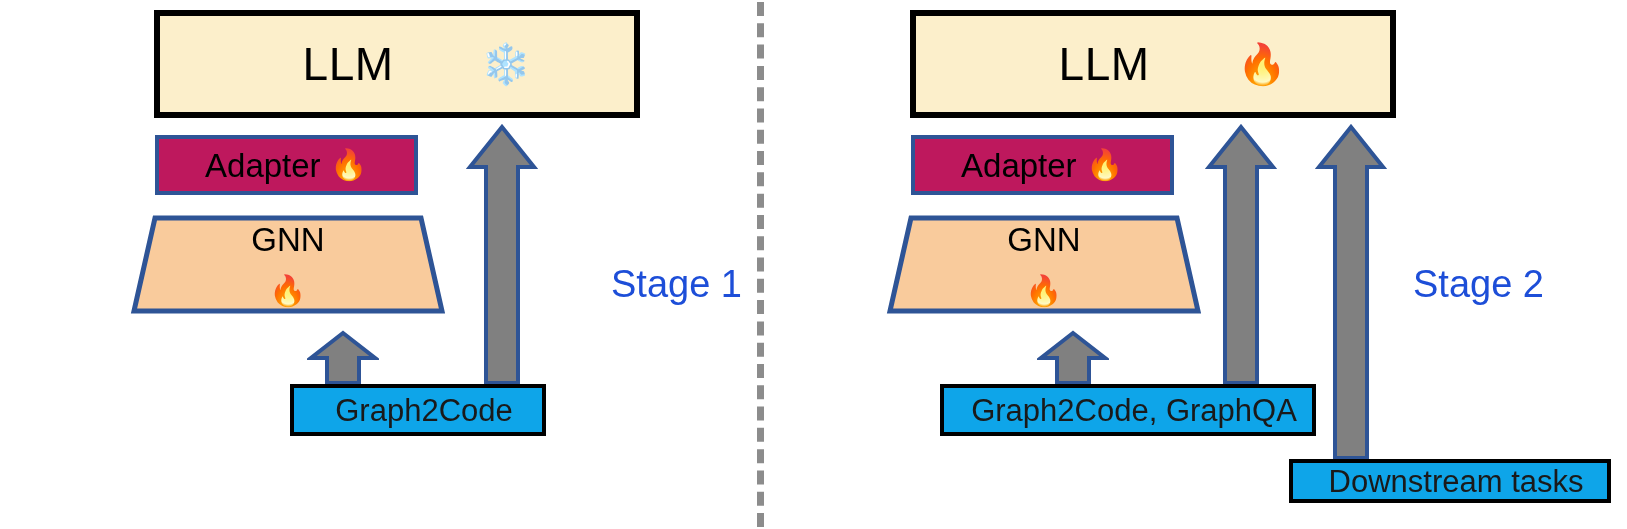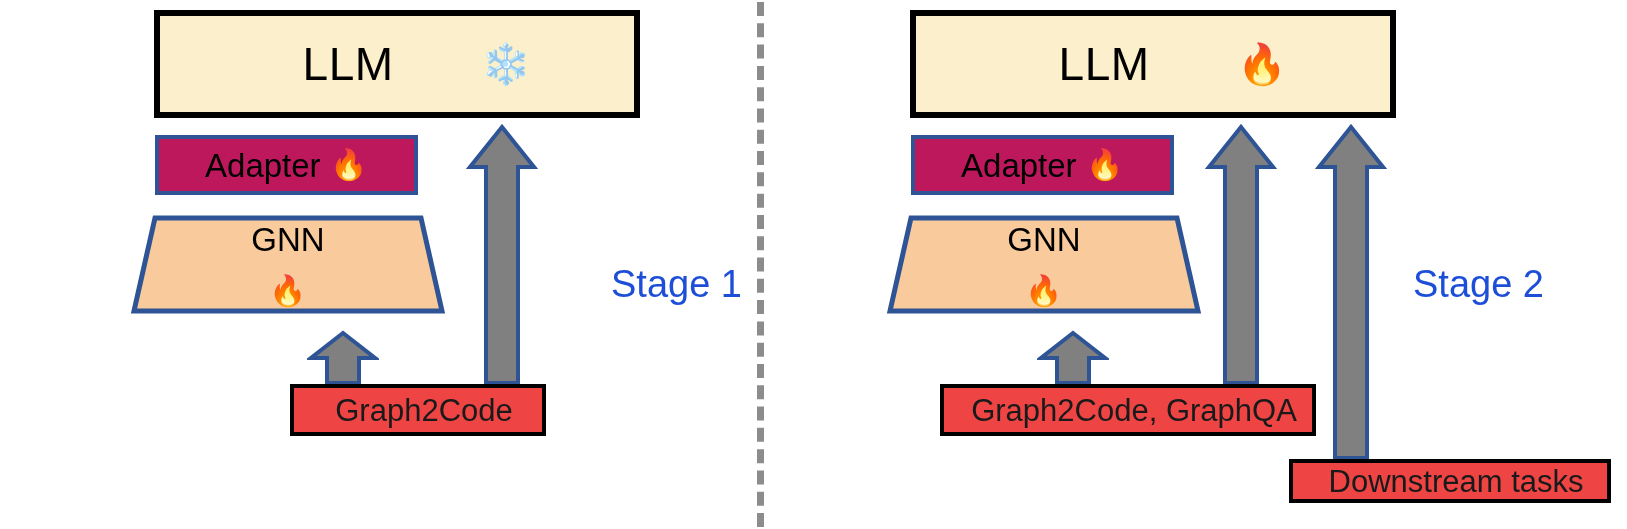--- a/index.html
+++ b/index.html
@@ -94,21 +94,21 @@
 
   
   .arrow {
     position: absolute;
   }
   .arrow svg { display: block; }
 
   
   .data-box {
     position: absolute;
-    background: #ef4444;
+    background: #0ea5e9;
     border: 4px solid #000000;
     box-sizing: border-box;
     display: flex;
     align-items: center;
     justify-content: center;
     padding-left: 12px;
   }
   .data-label {
     font-size: 31px;
     color: #1a1a1a;

